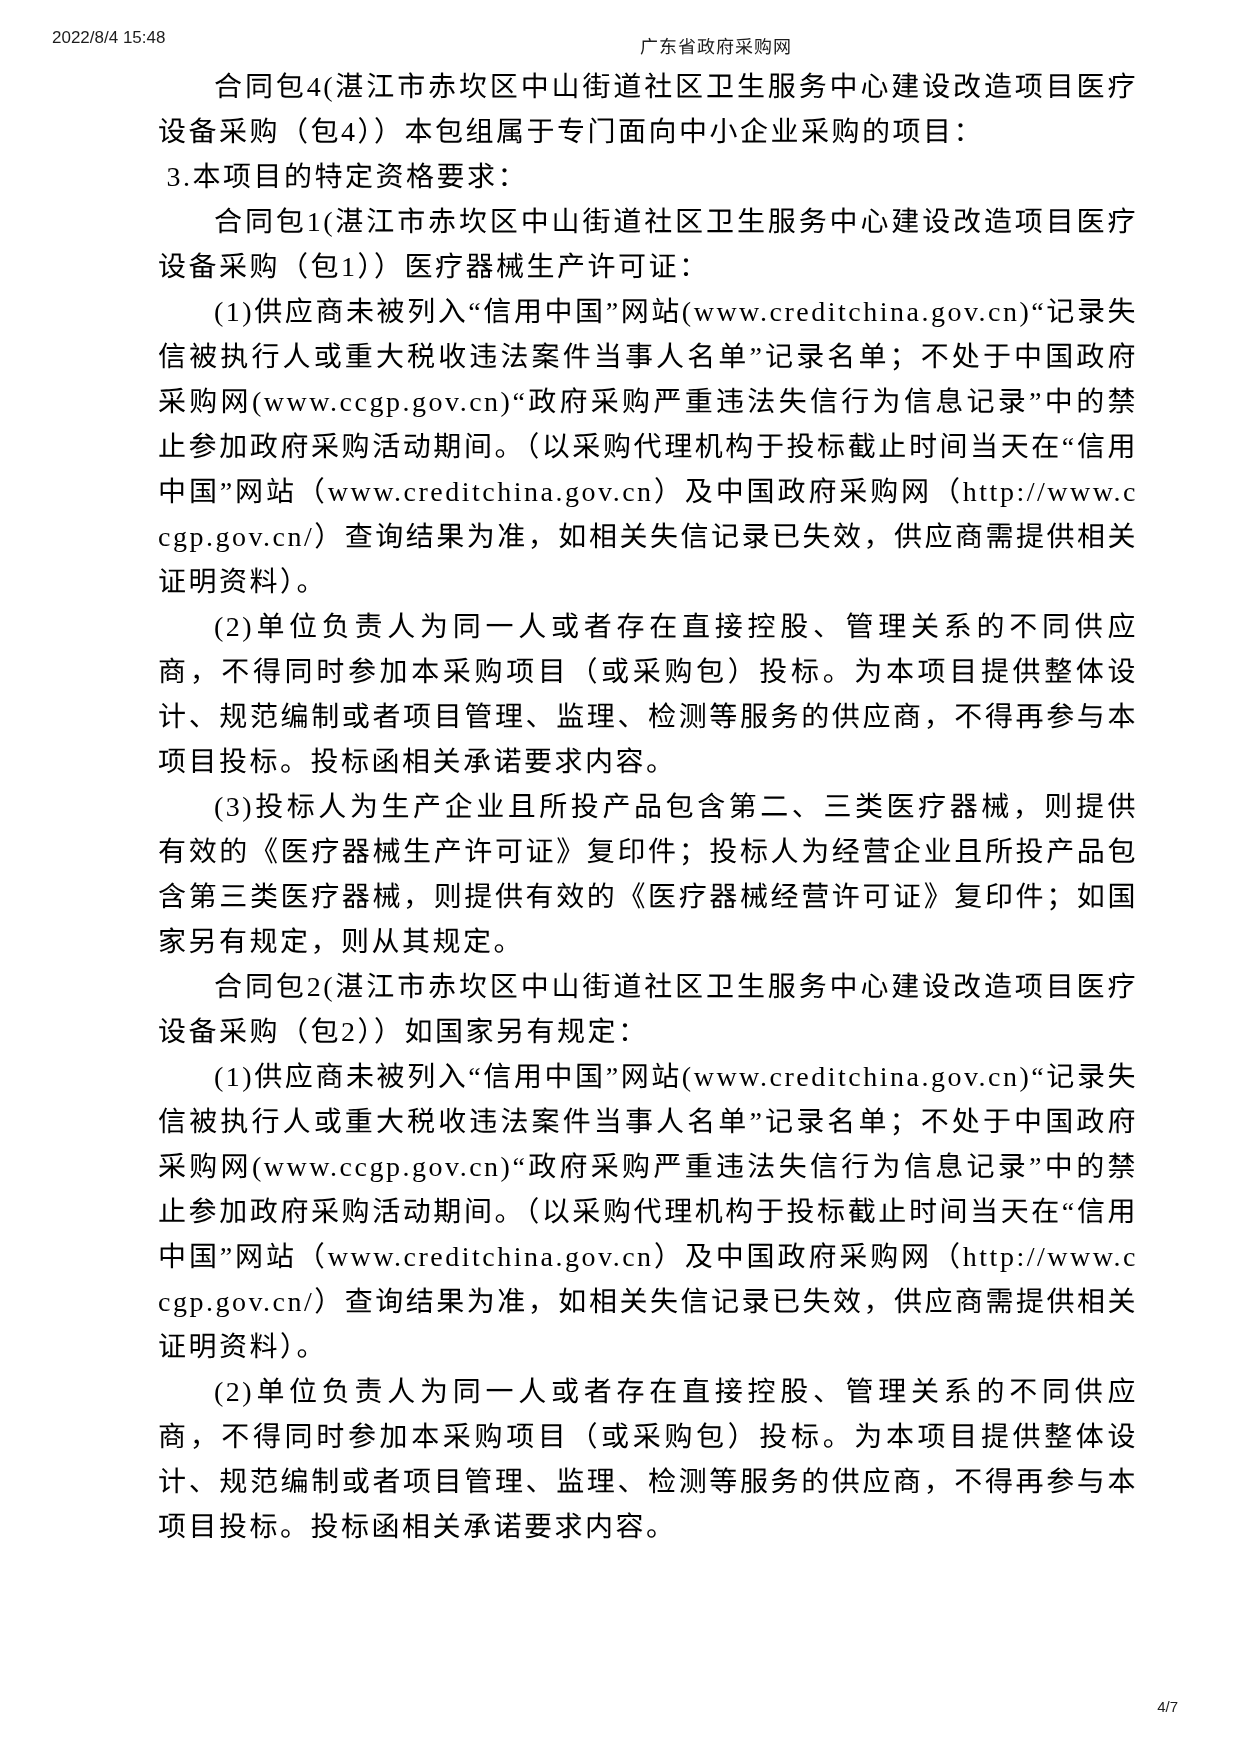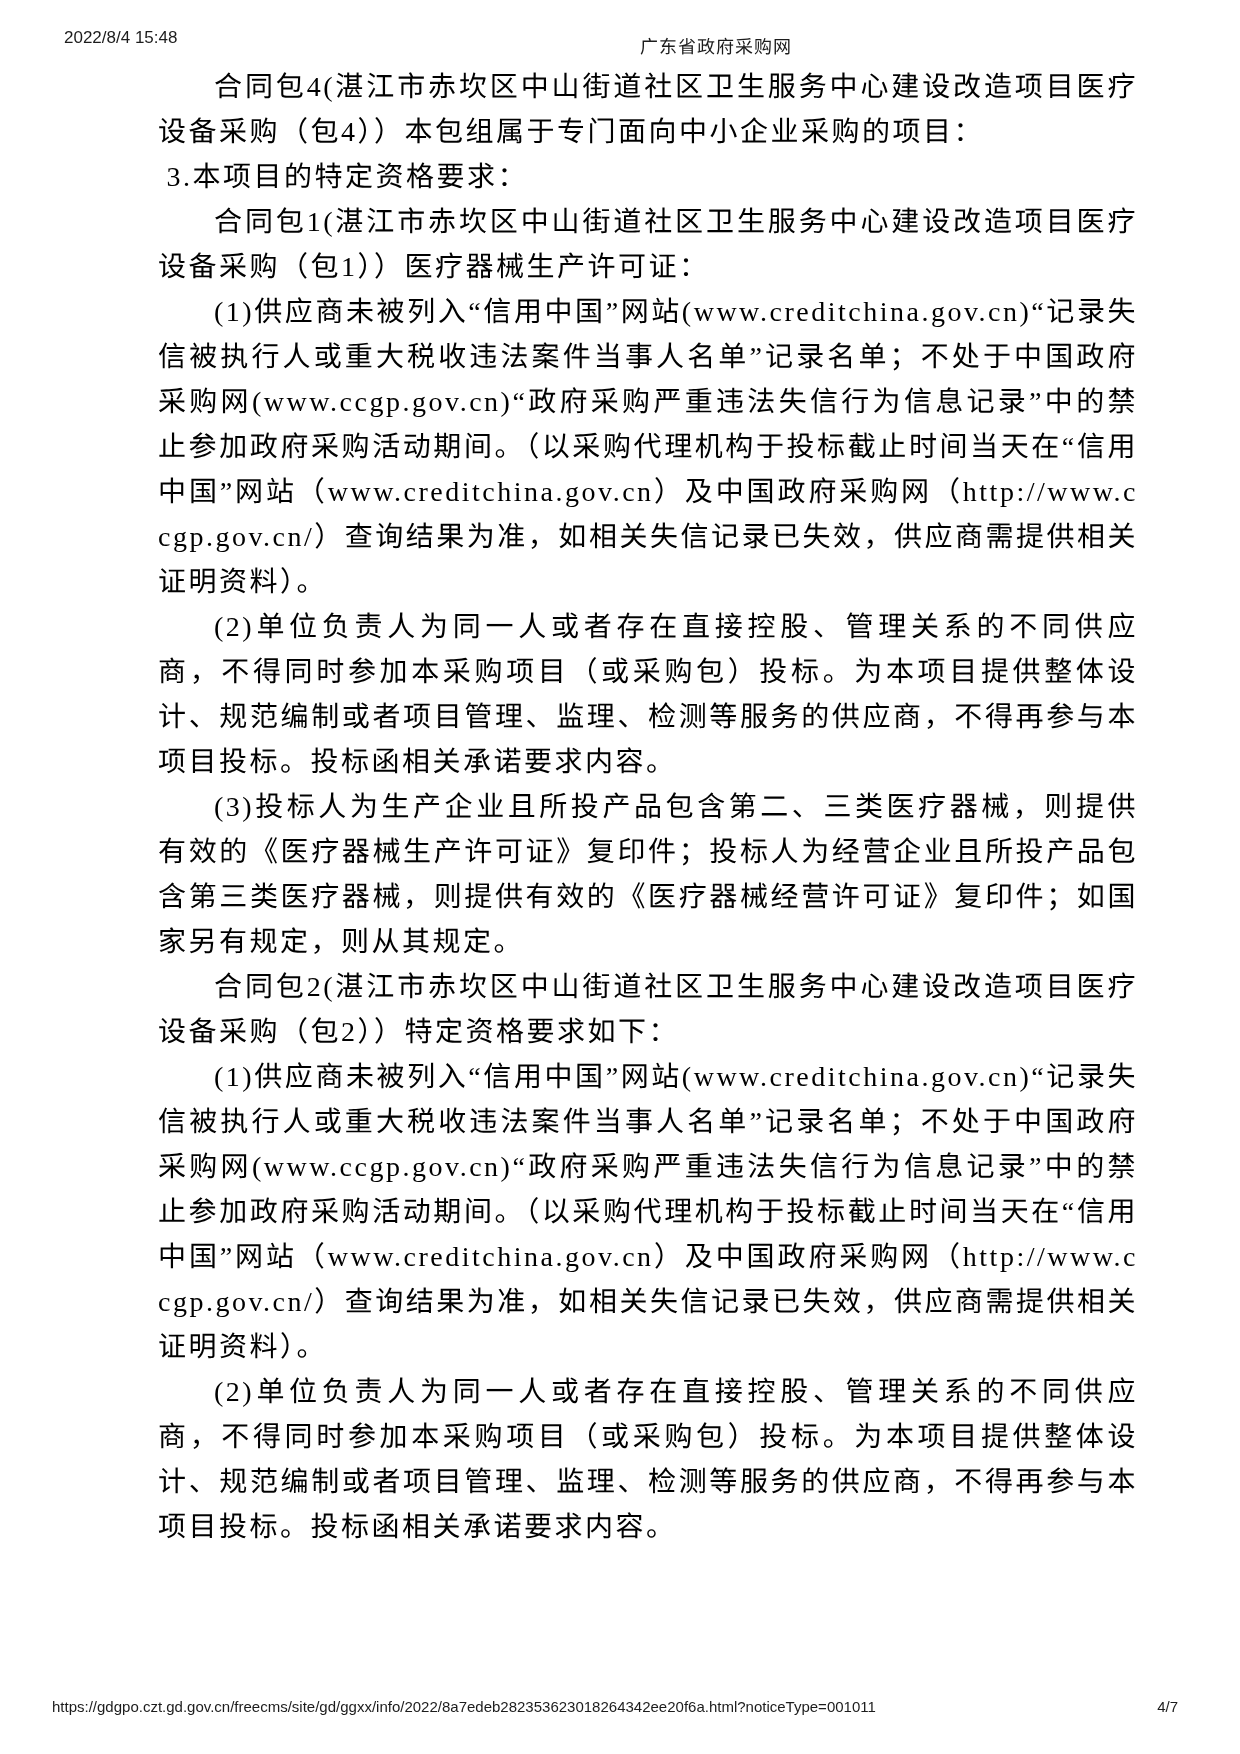--- a/index.html
+++ b/index.html
@@ -25,21 +25,20 @@
     height: 24px;
     font-family: "Liberation Sans", sans-serif;
     font-size: 17px;
     color: #1c1c1c;
     white-space: nowrap;
   }
   .print-header .datetime {
     position: absolute;
     left: 0;
     top: 0;
-    margin-left: 12px;
   }
   .print-header .site-title {
     position: absolute;
     left: 588px;
     top: 4px;
     font-size: 18px;
     letter-spacing: 1px;
   }
   
   .content {
@@ -94,23 +93,22 @@
     <span class="site-title">广东省政府采购网</span>
   </div>
 
   <div class="content">
     <p>合同包4(湛江市赤坎区中山街道社区卫生服务中心建设改造项目医疗设备采购（包4））本包组属于专门面向中小企业采购的项目：</p>
     <p class="near-flush">3.本项目的特定资格要求：</p>
     <p>合同包1(湛江市赤坎区中山街道社区卫生服务中心建设改造项目医疗设备采购（包1））医疗器械生产许可证：</p>
     <p>(1)供应商未被列入“信用中国”网站(www.creditchina.gov.cn)“记录失信被执行人或重大税收违法案件当事人名单”记录名单；不处于中国政府采购网(www.ccgp.gov.cn)“政府采购严重违法失信行为信息记录”中的禁止参加政府采购活动期间。（以采购代理机构于投标截止时间当天在“信用中国”网站（www.creditchina.gov.cn）及中国政府采购网（http://www.ccgp.gov.cn/）查询结果为准，如相关失信记录已失效，供应商需提供相关证明资料）。</p>
     <p>(2)单位负责人为同一人或者存在直接控股、管理关系的不同供应商，不得同时参加本采购项目（或采购包）投标。为本项目提供整体设计、规范编制或者项目管理、监理、检测等服务的供应商，不得再参与本项目投标。投标函相关承诺要求内容。</p>
     <p>(3)投标人为生产企业且所投产品包含第二、三类医疗器械，则提供有效的《医疗器械生产许可证》复印件；投标人为经营企业且所投产品包含第三类医疗器械，则提供有效的《医疗器械经营许可证》复印件；如国家另有规定，则从其规定。</p>
-    <p>合同包2(湛江市赤坎区中山街道社区卫生服务中心建设改造项目医疗设备采购（包2））特定资格要求如下：</p>
+    <p>合同包2(湛江市赤坎区中山街道社区卫生服务中心建设改造项目医疗设备采购（包2））如国家另有规定：</p>
     <p>(1)供应商未被列入“信用中国”网站(www.creditchina.gov.cn)“记录失信被执行人或重大税收违法案件当事人名单”记录名单；不处于中国政府采购网(www.ccgp.gov.cn)“政府采购严重违法失信行为信息记录”中的禁止参加政府采购活动期间。（以采购代理机构于投标截止时间当天在“信用中国”网站（www.creditchina.gov.cn）及中国政府采购网（http://www.ccgp.gov.cn/）查询结果为准，如相关失信记录已失效，供应商需提供相关证明资料）。</p>
     <p>(2)单位负责人为同一人或者存在直接控股、管理关系的不同供应商，不得同时参加本采购项目（或采购包）投标。为本项目提供整体设计、规范编制或者项目管理、监理、检测等服务的供应商，不得再参与本项目投标。投标函相关承诺要求内容。</p>
   </div>
 
   <div class="print-footer">
-    <span class="source-url">https://gdgpo.czt.gd.gov.cn/freecms/site/gd/ggxx/info/2022/8a7edeb282353623018264342ee20f6a.html?noticeType=001011</span>
     <span class="page-number">4/7</span>
   </div>
 
 </div>
 
 </body></html>

